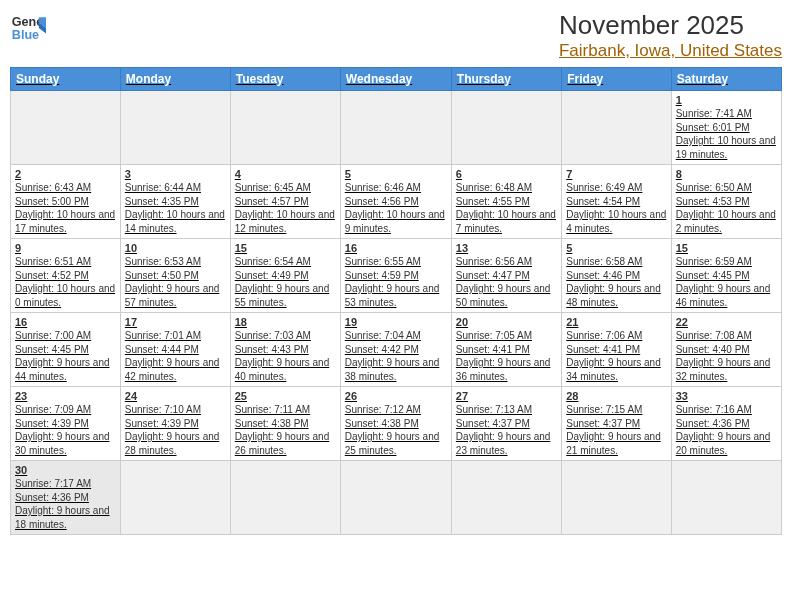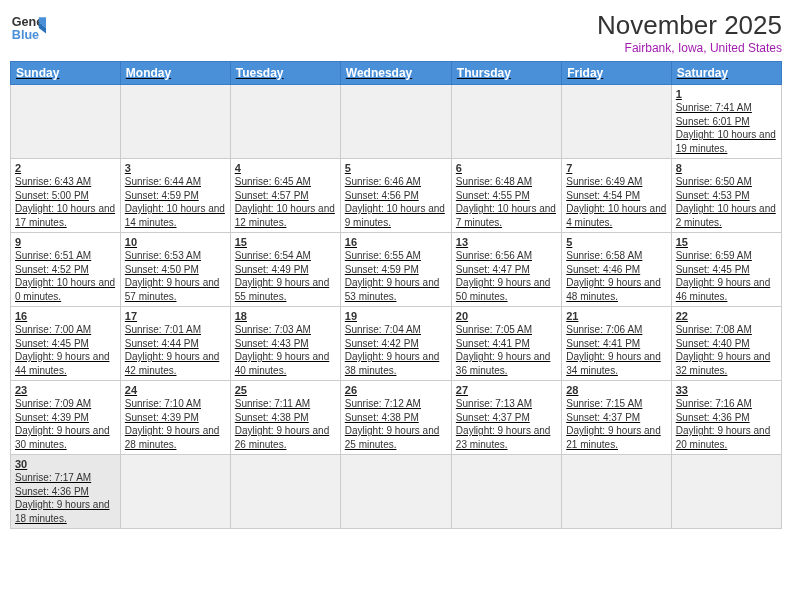--- a/index.html
+++ b/index.html
@@ -25,30 +25,30 @@
     .logo {
       display: flex;
       align-items: center;
       gap: 4px;
     }
     .logo-icon {
       width: 36px;
       height: 36px;
     }
     .title-block {
-      text-align: right;
     }
     .main-title {
       font-size: 26px;
       font-weight: normal;
       color: #333;
     }
     .subtitle {
-      font-size: 12px;
-      color: #a21caf;
+      font-size: 17px;
+      color: #a16207;
+      text-decoration: underline;
     }
     .calendar {
       width: 100%;
       border-collapse: collapse;
       border: 1px solid #ccc;
       text-decoration: underline;
     }
     .calendar th {
       background: #4a90d9;
       color: #fff;
@@ -139,21 +139,21 @@
           <td>
             <span class="day-number">2</span>
             <div class="day-info">Sunrise: 6:43 AM
 Sunset: 5:00 PM
 Daylight: 10 hours
 and 17 minutes.</div>
           </td>
           <td>
             <span class="day-number">3</span>
             <div class="day-info">Sunrise: 6:44 AM
-Sunset: 4:59 PM
+Sunset: 4:35 PM
 Daylight: 10 hours
 and 14 minutes.</div>
           </td>
           <td>
             <span class="day-number">4</span>
             <div class="day-info">Sunrise: 6:45 AM
 Sunset: 4:57 PM
 Daylight: 10 hours
 and 12 minutes.</div>
           </td>

